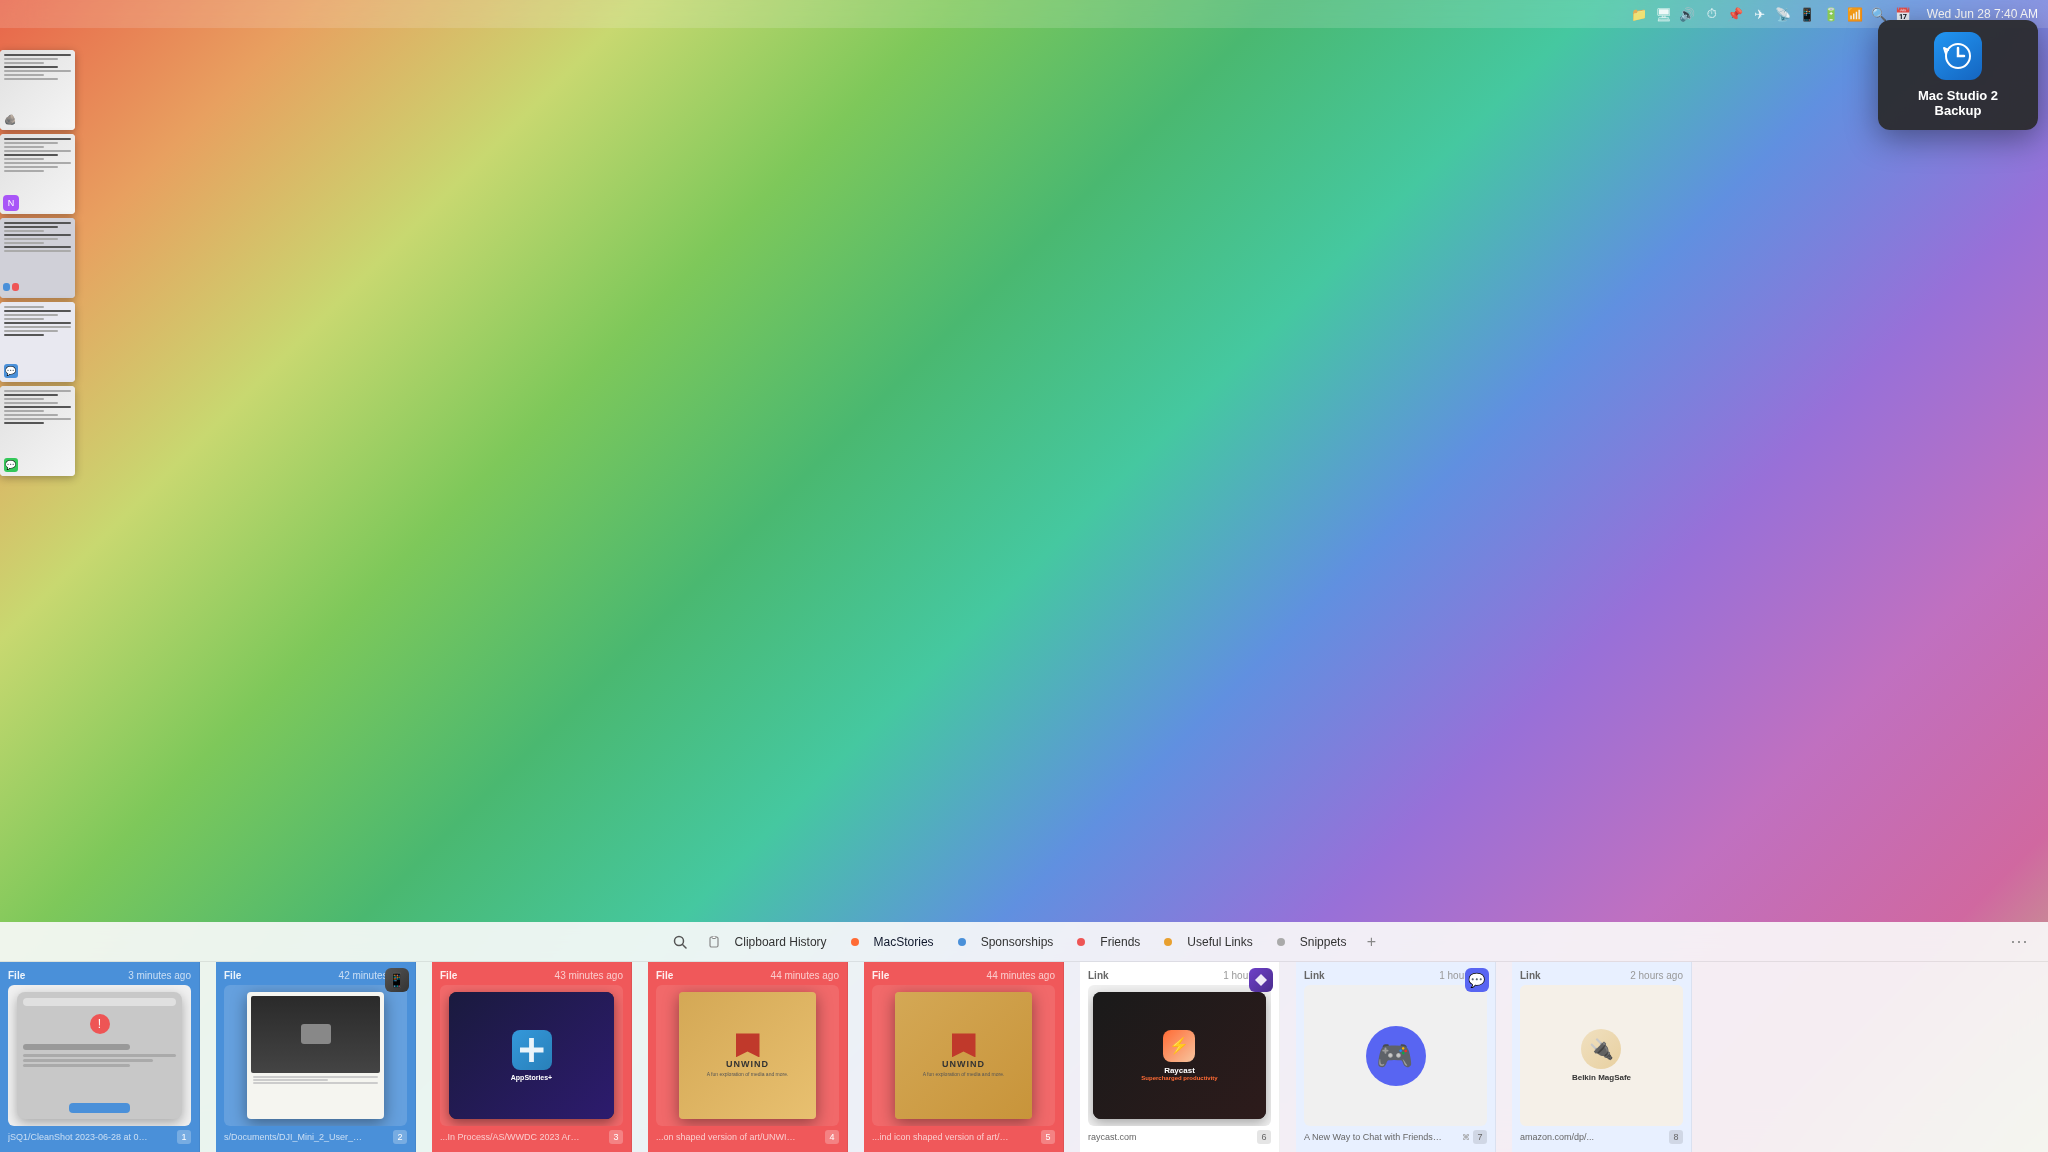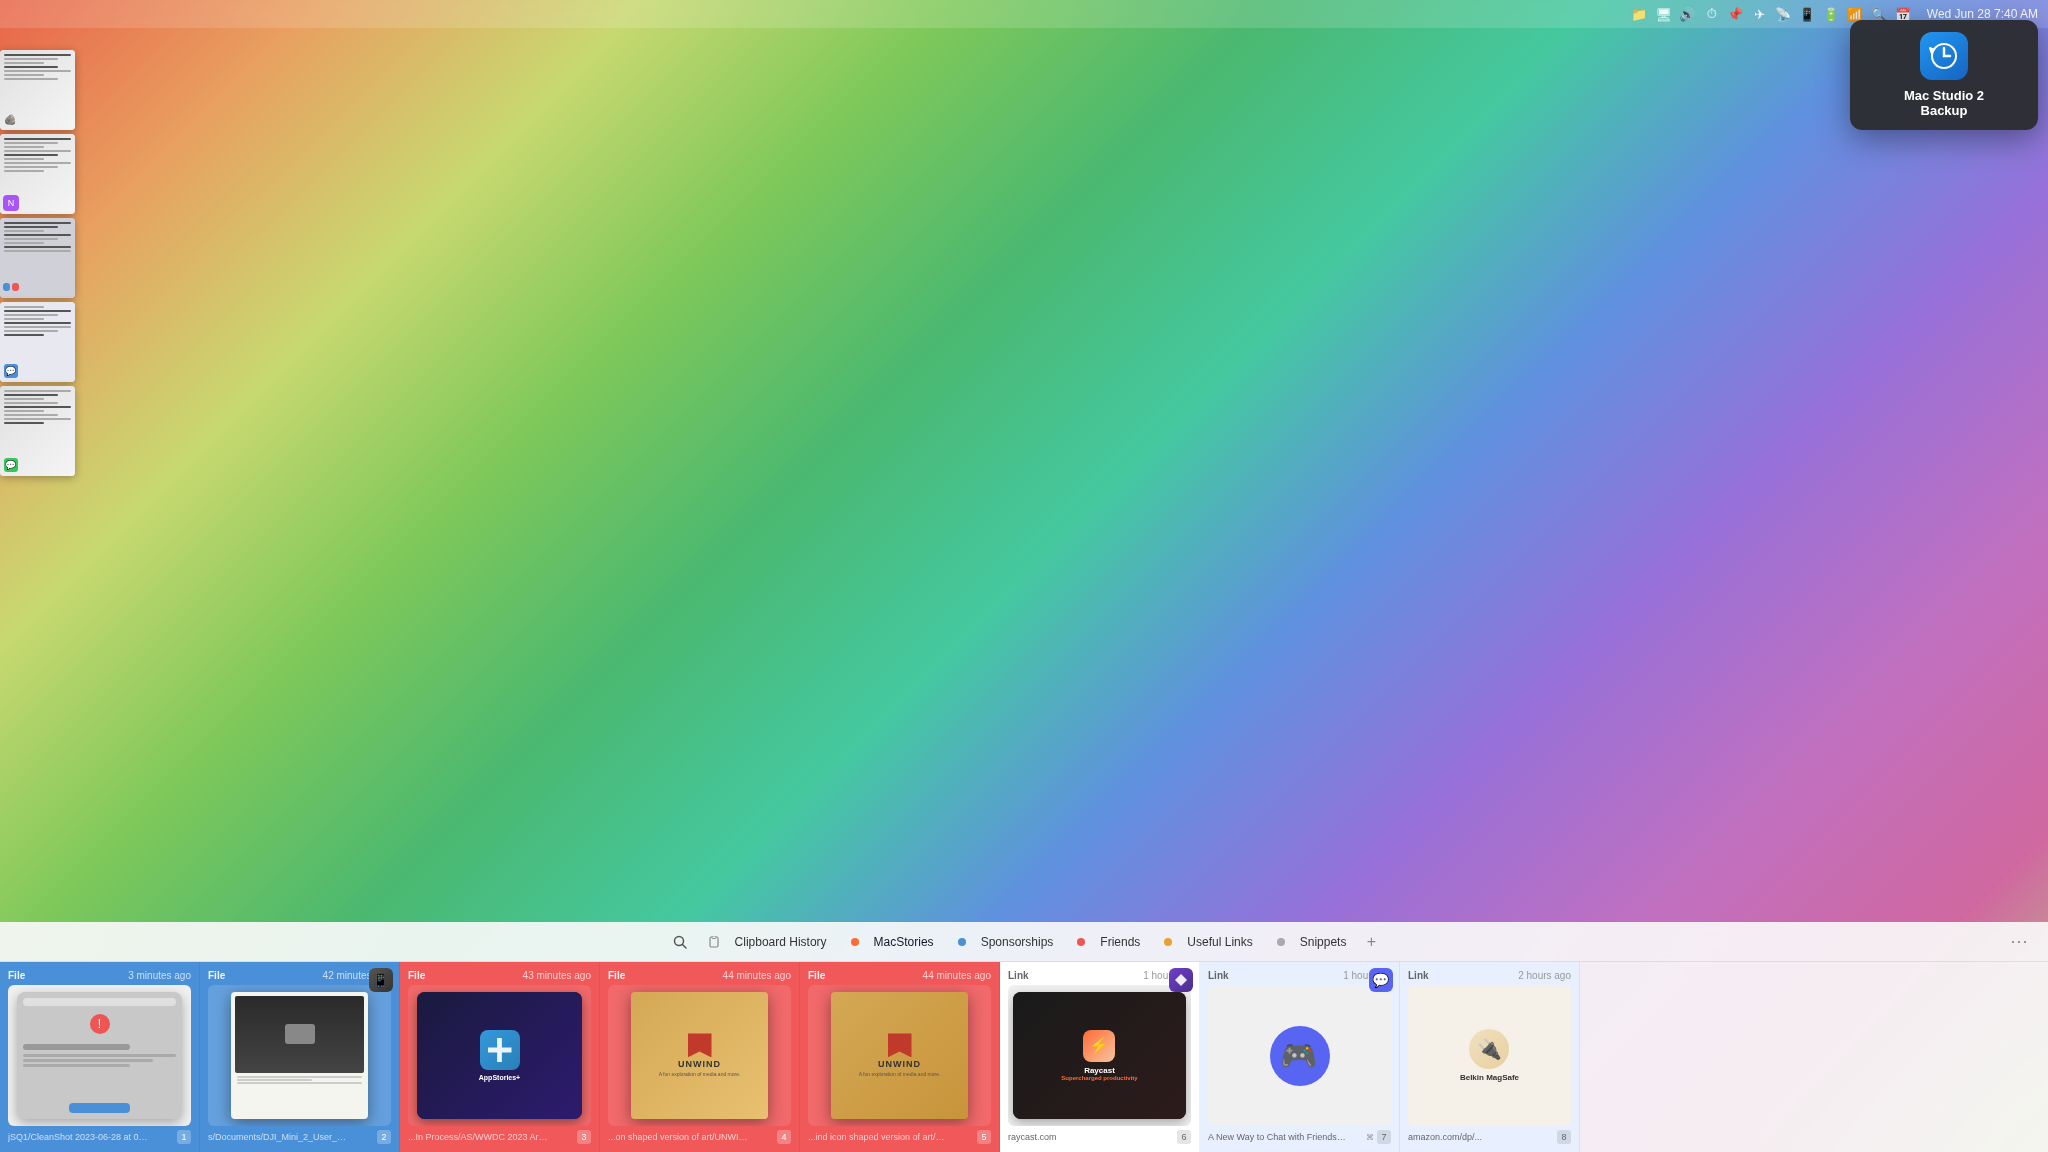--- a/index.html
+++ b/index.html
@@ -68,21 +68,21 @@
       color: #fff;
       font-weight: 500;
       margin-left: 8px;
     }
 
     
     #tm-popup {
       position: absolute;
       top: 20px;
       right: 10px;
-      width: 188px;
+      width: 160px;
       background: rgba(40,40,40,0.92);
       backdrop-filter: blur(20px);
       border-radius: 12px;
       padding: 12px;
       z-index: 200;
       color: #fff;
       text-align: center;
       box-shadow: 0 8px 32px rgba(0,0,0,0.4);
     }
 
@@ -232,21 +232,21 @@
       position: absolute;
       right: 20px;
       color: #888;
       font-size: 18px;
       cursor: pointer;
     }
 
     
     #cards-container {
       display: flex;
-      gap: 0;
+      gap: 16px;
       height: 190px;
       overflow: hidden;
     }
 
     .card {
       flex: 0 0 200px;
       height: 190px;
       border-right: 1px solid rgba(0,0,0,0.06);
       padding: 8px;
       display: flex;

